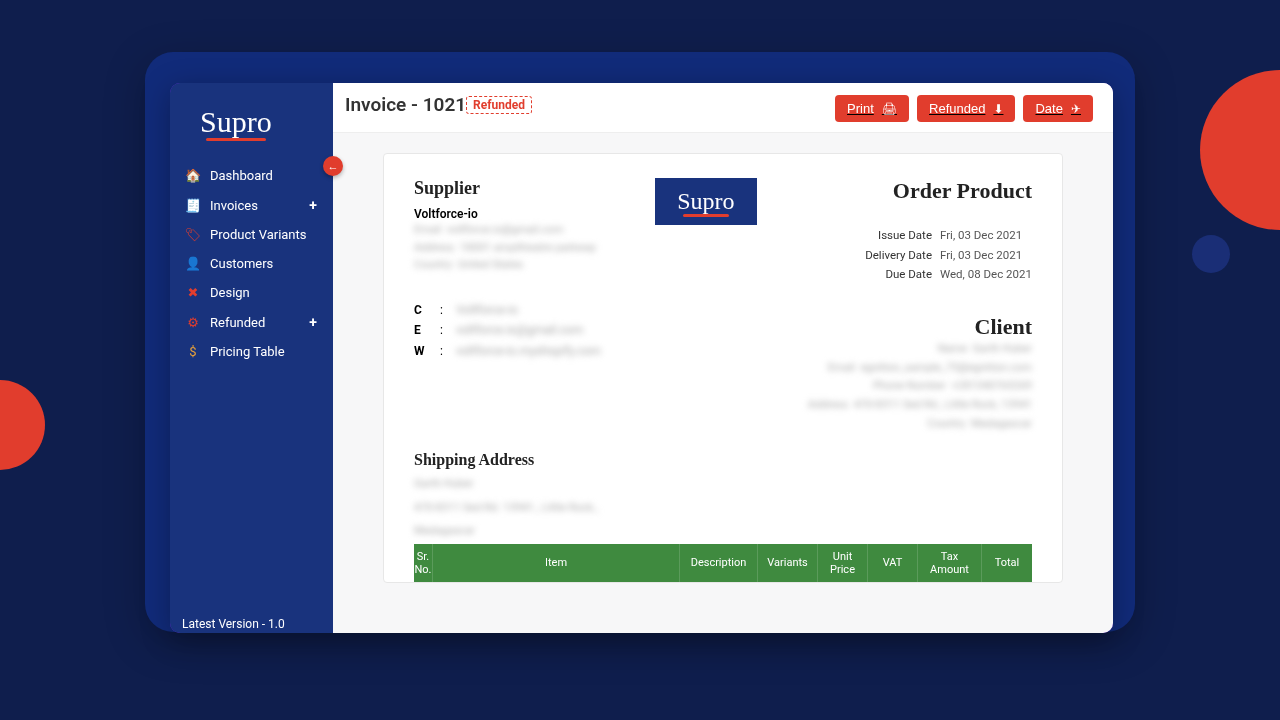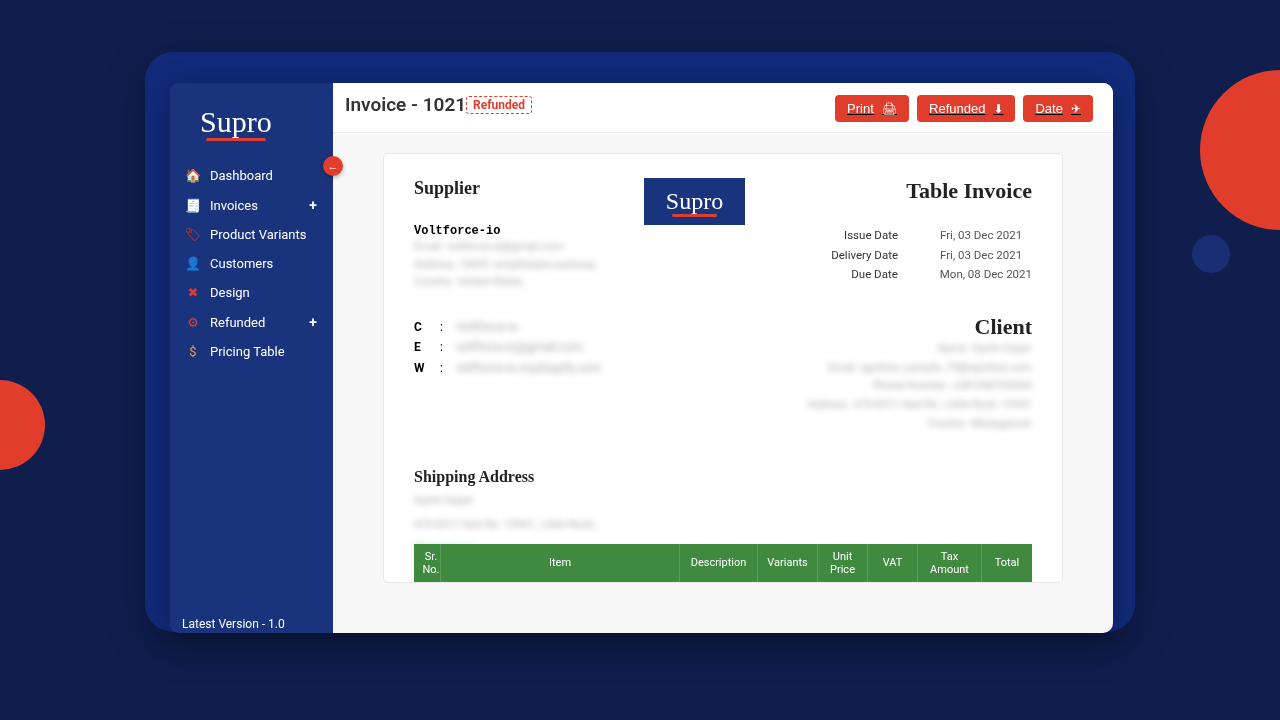--- a/index.html
+++ b/index.html
@@ -55,52 +55,52 @@
   .btn { background:#e13d2d; color:#fff; border:none; border-radius:4px; font-size:13px; padding:6px 12px; display:inline-flex; align-items:center; gap:8px; cursor:pointer; }
   .btn .bico { font-size:12px; }
 
   
   .stage { padding:20px 50px; }
   .card { background:#fff; border:1px solid #e7e7e7; border-radius:4px; padding:24px 30px 0 30px; height:430px; overflow:hidden; position:relative; }
 
   .row1 { display:flex; align-items:flex-start; }
   .supplier h2, .client h2, .shipping h2, .order-title { font-family: Georgia, 'Times New Roman', serif; font-weight:700; color:#222; }
   .supplier h2 { font-size:18px; }
-  .supplier .name { font-size:12px; margin-top:25px; font-weight:600;font-family:Liberation Mono, monospace; }
+  .supplier .name { font-size:12px; margin-top:8px; font-weight:600; }
   .blurline { color:#aaa; font-size:11px; line-height:1.6; filter: blur(3px); }
 
   .center-logo { margin-left:auto; margin-right:auto; }
   .logo-box { background:#19337d; padding:10px 22px; display:inline-block; }
   .logo-box .logo { font-size:24px; }
 
   .order-col { margin-left:auto; text-align:right; }
   .order-title { font-size:22px; }
   .dates { margin-top:22px; font-size:11.5px; }
   .dates div { display:flex; justify-content:flex-end; gap:8px; line-height:1.7; }
   .dates .lbl { color:#333; }
-  .dates .val { color:#555; min-width:92px; text-align:left;margin-left:34px; }
+  .dates .val { color:#555; min-width:92px; text-align:left; }
 
   .contact-block { margin-top:26px; font-size:12px; }
   .contact-block div { display:flex; gap:10px; line-height:1.7; }
   .contact-block .k { font-weight:700; width:16px; }
   .contact-block .colon { width:6px; }
   .contact-block .v { filter: blur(3px); color:#aaa; }
 
   .client { position:absolute; right:30px; top:160px; text-align:right; }
   .client h2 { font-size:22px; }
   .client .kv { font-size:11px; line-height:1.7; filter: blur(3px); color:#aaa; }
 
   .shipping { margin-top:90px; }
   .shipping h2 { font-size:16px; }
   .shipping .line { font-size:11px; color:#aaa; filter: blur(3px); line-height:1.6; margin-top:6px; }
 
   .thead { position:absolute; left:30px; right:30px; bottom:0; background:#3f8a3f; color:#fff; display:flex; font-size:11px; text-align:center; }
   .thead > div { padding:6px 4px; display:flex; align-items:center; justify-content:center; border-right:1px solid rgba(255,255,255,.15); line-height:1.2; }
   .thead > div:last-child { border-right:none; }
-  .th-sr { width:19px;margin-left:8px; } .th-item { flex:1.6; } .th-desc { width:78px; } .th-qty { width:60px; }
+  .th-sr { width:19px; } .th-item { flex:1.6; } .th-desc { width:78px; } .th-qty { width:60px; }
   .th-price { width:50px; } .th-vat { width:50px; } .th-tax { width:64px; } .th-total { width:50px; }
 
   .version-bar { position:absolute; left:170px; bottom:83px; width:160px; color:#fff; font-size:12px; padding:6px 12px; }
 
 </style>
 </head>
 <body>
 
 <div class="circle circle-red-left"></div>
 <div class="circle circle-red-right"></div>
@@ -206,33 +206,33 @@
                   <span class="v">voltforce-io.myshopify.com</span>
                 </div>
             </div>
           </div>
 
           <div class="center-logo">
             <div class="logo-box"><span class="logo">Supro</span></div>
           </div>
 
           <div class="order-col">
-            <div class="order-title">Table Invoice</div>
+            <div class="order-title">Order Product</div>
             <div class="dates">
               <div>
                   <span class="lbl">Issue Date</span>
                   <span class="val">Fri, 03 Dec 2021</span>
                 </div>
               <div>
                   <span class="lbl">Delivery Date</span>
                   <span class="val">Fri, 03 Dec 2021</span>
                 </div>
               <div>
                   <span class="lbl">Due Date</span>
-                  <span class="val">Mon, 08 Dec 2021</span>
+                  <span class="val">Wed, 08 Dec 2021</span>
                 </div>
             </div>
           </div>
         </div>
 
         <div class="client">
           <h2>Client</h2>
           <div class="kv"><span>Name</span>&nbsp;&nbsp;<span>Garth Huber</span></div>
           <div class="kv"><span>Email</span>&nbsp;&nbsp;<span>egnition_sample_75@egnition.com</span></div>
           <div class="kv"><span>Phone Number</span>&nbsp;&nbsp;<span>+281340765269</span></div>

